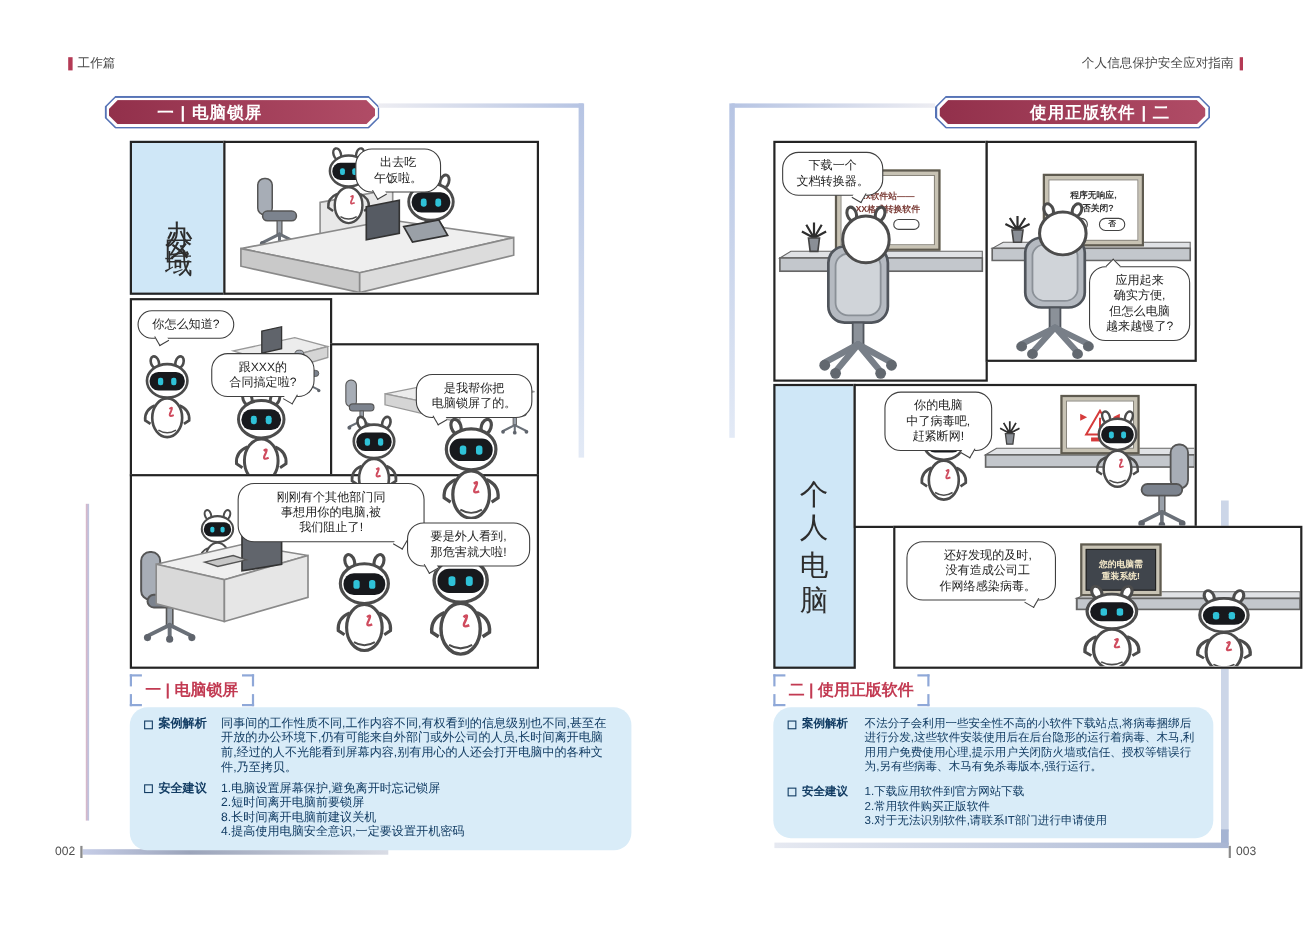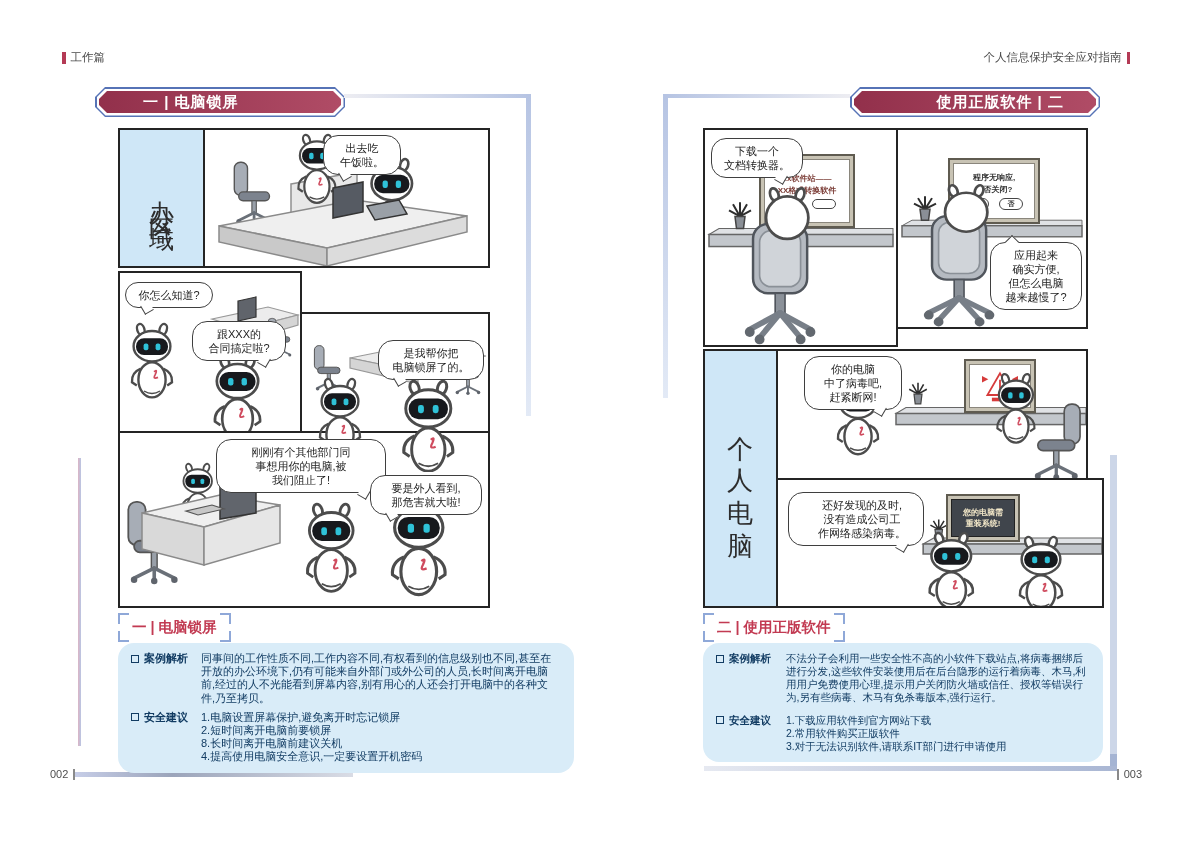--- a/index.html
+++ b/index.html
@@ -373,21 +373,21 @@
         </g>
       <g transform="translate(52,28) scale(0.80)">
           <use href="#bot"></use>
         </g>
     </svg>
     <div class="bubble tail-br" style="left:26px;top:5px;width:98px;">你的电脑
 中了病毒吧,
 赶紧断网!</div>
   </div>
 
-  <div class="panel" style="left:776px;top:478px;width:328px;height:130px;">
+  <div class="panel" style="left:812px;top:478px;width:372px;height:130px;">
     <svg class="scene" viewBox="0 0 308 126" preserveAspectRatio="none">
       <polygon points="138,64 148,58 308,58 308,64" fill="#e0e2e5" stroke="#666" stroke-width="1"></polygon>
       <rect x="138" y="64" width="170" height="10" fill="#c3c7cc" stroke="#666" stroke-width="1.5"></rect>
       <g transform="translate(142,38) scale(0.72)">
           <use href="#plant"></use>
         </g>
     </svg>
     <div class="monitor dark" style="left:168px;top:14px;width:74px;height:48px;">
       <div class="screen">
         <span>您的电脑需

